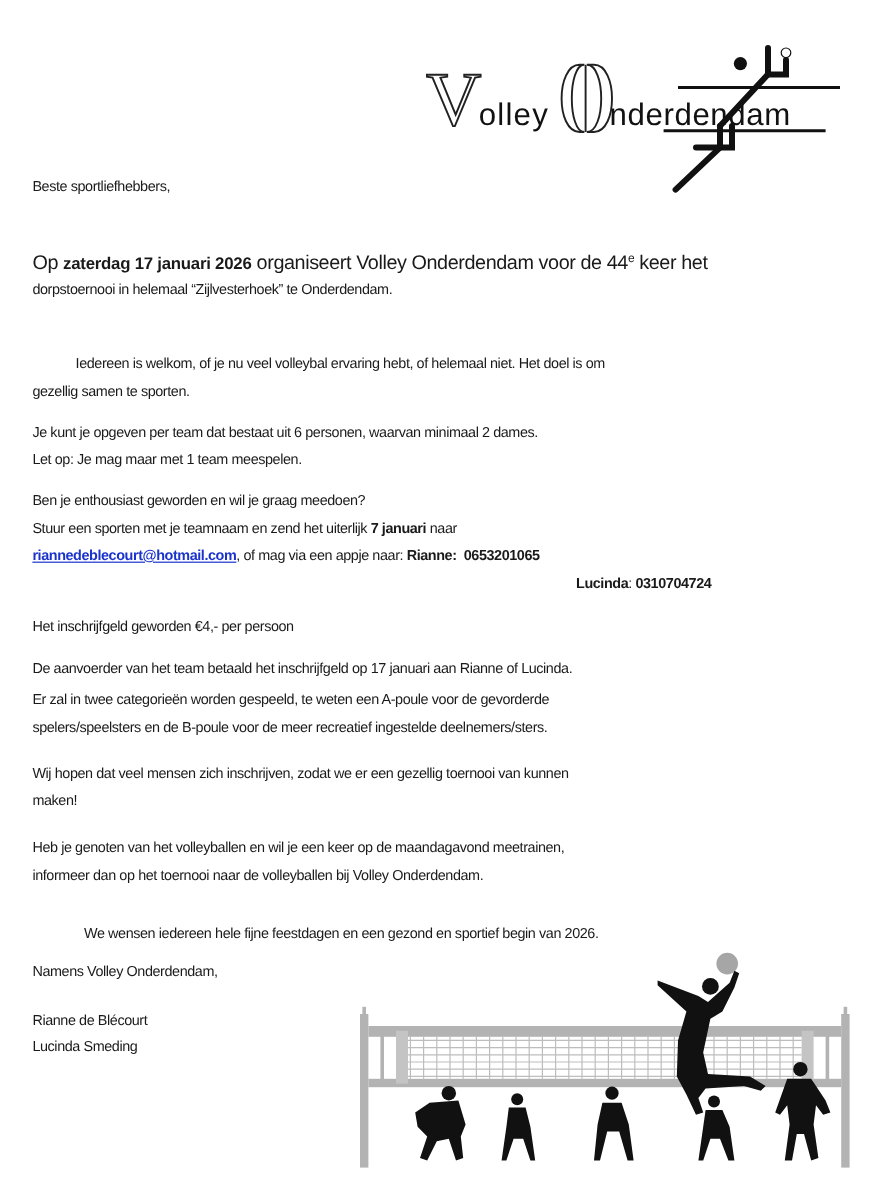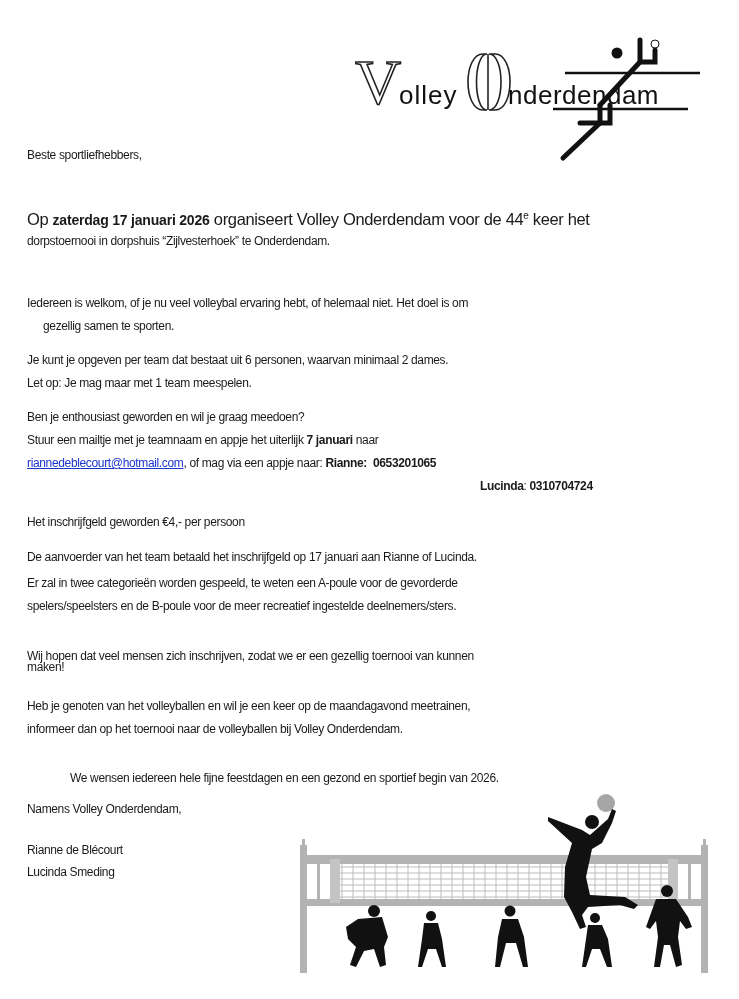--- a/index.html
+++ b/index.html
@@ -11,21 +11,21 @@
   .logo { position: absolute; left: 355px; top: 30px; width: 370px; height: 132px; }
   .doc { position: absolute; left: 27px; top: 0; width: 700px; }
   .line {
     position: absolute; left: 0; white-space: nowrap;
     font-size: 12px; letter-spacing: -0.35px; transform-origin: left center;
     line-height: 20px;
   }
   .big-bold { font-weight: bold; font-size: 14px; letter-spacing: -0.2px; }
   .b { font-weight: bold; }
   .sup { font-size: 10px; vertical-align: 6px; }
-  a.email { color: #1a33cc; text-decoration: underline; }
+  a.email { color: #1a33cc; text-decoration: underline; font-weight: bold; }
   .illus { position: absolute; left: 290px; top: 787px; width: 428px; height: 195px; }
 </style>
 </head>
 <body>
 
 <div class="logo">
   <svg width="370" height="132" viewBox="0 0 370 132">
 
     <text x="0" y="74" font-family="Liberation Serif, serif" font-size="64" fill="#fff" stroke="#222" stroke-width="1.6">V</text>
     <text x="44" y="74" font-family="Liberation Sans, sans-serif" font-size="26" fill="#111" letter-spacing="1">olley</text>
@@ -51,46 +51,46 @@
     <circle cx="300" cy="14" r="4" fill="#fff" stroke="#111" stroke-width="1"></circle>
   </svg>
 </div>
 
 <div class="doc">
   <div class="line" style="top:145px;">Beste sportliefhebbers,</div>
 
   <div class="line" style="top:206px; font-size:16.5px;">
     <span>Op </span><span class="big-bold">zaterdag 17 januari 2026</span><span> organiseert Volley Onderdendam voor de 44</span><span class="sup">e</span><span> keer het</span>
   </div>
-  <div class="line" style="top:231px;">dorpstoernooi in dorpshuis “Zijlvesterhoek” te Onderdendam.</div>
+  <div class="line" style="top:231px;">dorpstoernooi in helemaal “Zijlvesterhoek” te Onderdendam.</div>
 
-  <div class="line" style="top:293px;">Iedereen is welkom, of je nu veel volleybal ervaring hebt, of helemaal niet. Het doel is om</div>
-  <div class="line" style="top:316px;margin-left:16px;">gezellig samen te sporten.</div>
+  <div class="line" style="top:293px;margin-left:36px;">Iedereen is welkom, of je nu veel volleybal ervaring hebt, of helemaal niet. Het doel is om</div>
+  <div class="line" style="top:316px;">gezellig samen te sporten.</div>
 
   <div class="line" style="top:350px;">Je kunt je opgeven per team dat bestaat uit 6 personen, waarvan minimaal 2 dames.</div>
   <div class="line" style="top:373px;">Let op: Je mag maar met 1 team meespelen.</div>
 
   <div class="line" style="top:407px;">Ben je enthousiast geworden en wil je graag meedoen?</div>
   <div class="line" style="top:430px;">
-    <span>Stuur een mailtje met je teamnaam en appje het uiterlijk </span><span class="b">7 januari</span><span> naar</span>
+    <span>Stuur een sporten met je teamnaam en zend het uiterlijk </span><span class="b">7 januari</span><span> naar</span>
   </div>
   <div class="line" style="top:453px;">
     <a class="email" href="#">riannedeblecourt@hotmail.com</a><span>, of mag via een appje naar: </span><span class="b">Rianne:</span><span>&nbsp;&nbsp;</span><span class="b">0653201065</span>
   </div>
   <div class="line" style="top:476px; left:453px;">
     <span class="b">Lucinda</span><span>:</span><span>&nbsp;</span><span class="b">0310704724</span>
   </div>
 
   <div class="line" style="top:512px;">Het inschrijfgeld geworden €4,- per persoon</div>
   <div class="line" style="top:535px;margin-top:12px;">De aanvoerder van het team betaald het inschrijfgeld op 17 januari aan Rianne of Lucinda.</div>
 
   <div class="line" style="top:573px;">Er zal in twee categorieën worden gespeeld, te weten een A-poule voor de gevorderde</div>
   <div class="line" style="top:596px;">spelers/speelsters en de B-poule voor de meer recreatief ingestelde deelnemers/sters.</div>
 
-  <div class="line" style="top:634px;margin-top:12px;">Wij hopen dat veel mensen zich inschrijven, zodat we er een gezellig toernooi van kunnen</div>
+  <div class="line" style="top:634px;">Wij hopen dat veel mensen zich inschrijven, zodat we er een gezellig toernooi van kunnen</div>
   <div class="line" style="top:657px;">maken!</div>
 
   <div class="line" style="top:696px;">Heb je genoten van het volleyballen en wil je een keer op de maandagavond meetrainen,</div>
   <div class="line" style="top:719px;">informeer dan op het toernooi naar de volleyballen bij Volley Onderdendam.</div>
 
   <div class="line" style="top:768px;margin-left:43px;">We wensen iedereen hele fijne feestdagen en een gezond en sportief begin van 2026.</div>
 
   <div class="line" style="top:799px;">Namens Volley Onderdendam,</div>
 
   <div class="line" style="top:840px;">Rianne de Blécourt</div>

